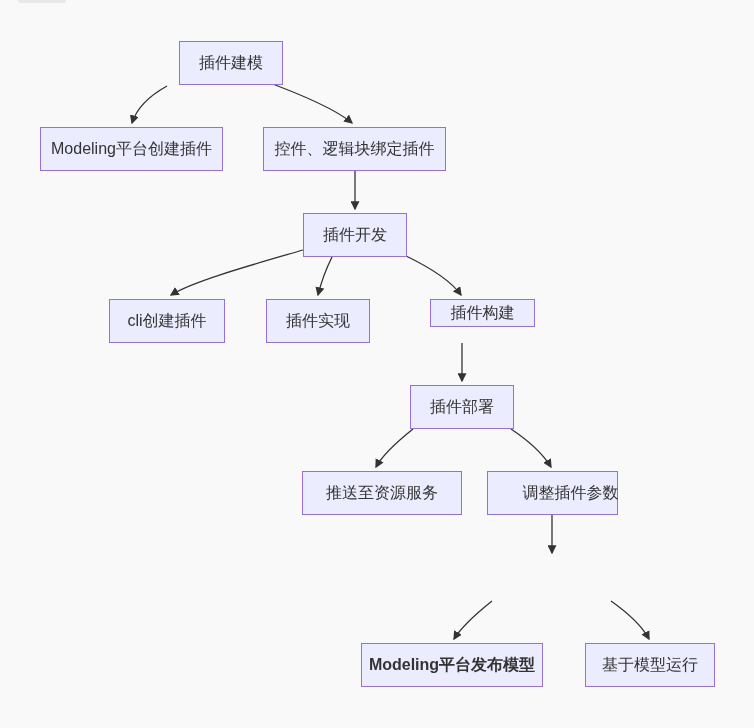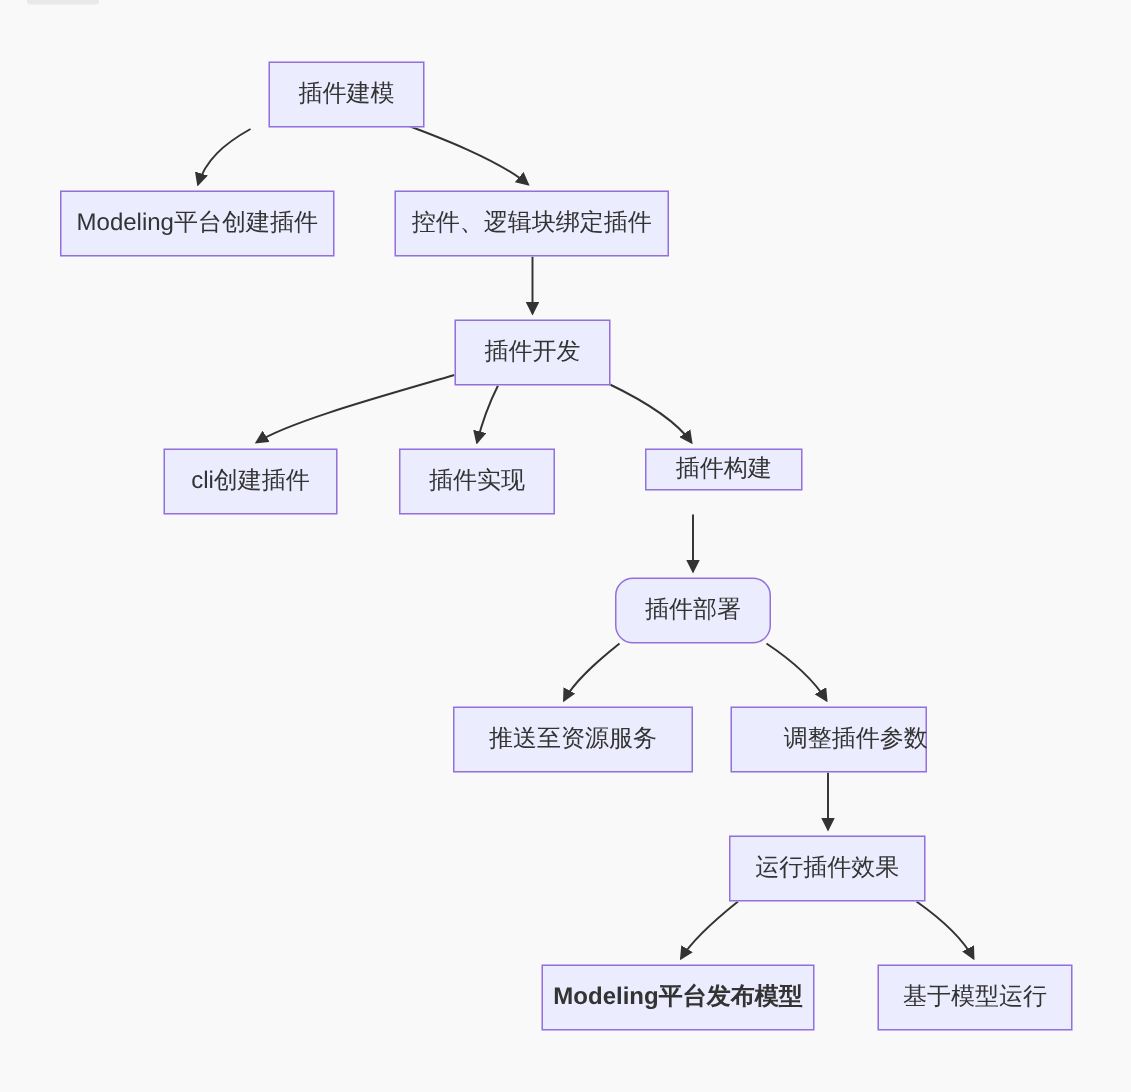--- a/index.html
+++ b/index.html
@@ -46,21 +46,21 @@
     text-align: center;
   }
   
   .n-a { left: 155px; top: 41px;  width: 104px; height: 44px; margin-left: 24px; }
   .n-b { left: 40px;  top: 127px; width: 183px; height: 44px; }
   .n-c { left: 263px; top: 127px; width: 183px; height: 44px; }
   .n-d { left: 303px; top: 213px; width: 104px; height: 44px; }
   .n-e { left: 109px; top: 299px; width: 116px; height: 44px; }
   .n-f { left: 266px; top: 299px; width: 104px; height: 44px; }
   .n-g { left: 430px; top: 299px; width: 105px; height: 28px; }
-  .n-h { left: 410px; top: 385px; width: 104px; height: 44px; border-radius: 12px; }
+  .n-h { left: 410px; top: 385px; width: 104px; height: 44px; }
   .n-i { left: 302px; top: 471px; width: 160px; height: 44px; }
   .n-j { left: 487px; top: 471px; width: 131px; height: 44px; padding-left: 36px; }
   .n-k { left: 486px; top: 557px; width: 131px; height: 44px; }
   .n-l { left: 361px; top: 643px; width: 182px; height: 44px; font-weight: bold; }
   .n-m { left: 585px; top: 643px; width: 130px; height: 44px; }
   .top-artifact {
     position: absolute;
     left: 18px;
     top: 0;
     width: 48px;
@@ -100,17 +100,16 @@
   <div class="node n-a">插件建模</div>
   <div class="node n-b">Modeling平台创建插件</div>
   <div class="node n-d">插件开发</div>
   <div class="node n-c">控件、逻辑块绑定插件</div>
   <div class="node n-e">cli创建插件</div>
   <div class="node n-f">插件实现</div>
   <div class="node n-g">插件构建</div>
   <div class="node n-h">插件部署</div>
   <div class="node n-i">推送至资源服务</div>
   <div class="node n-j">调整插件参数</div>
-  <div class="node n-k">运行插件效果</div>
   <div class="node n-l">Modeling平台发布模型</div>
   <div class="node n-m">基于模型运行</div>
 
 </div>
 
 </body></html>

